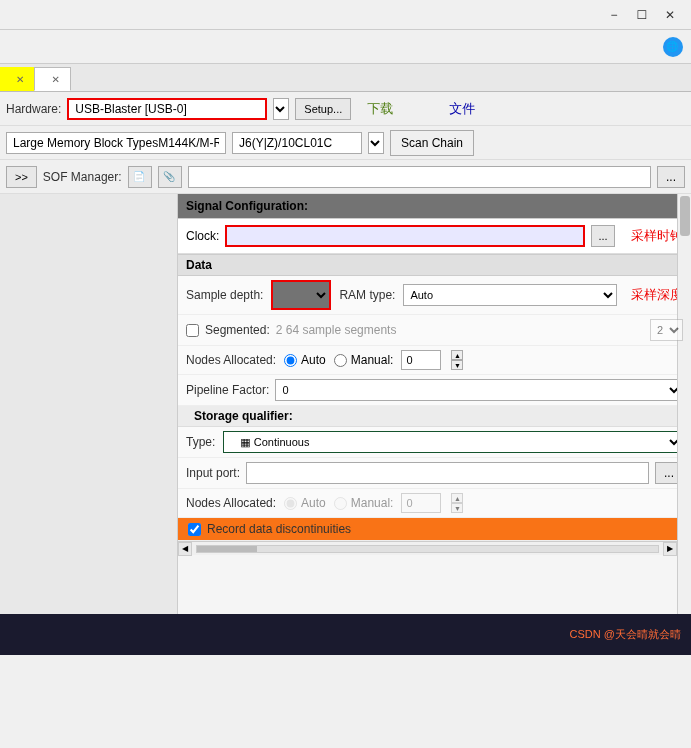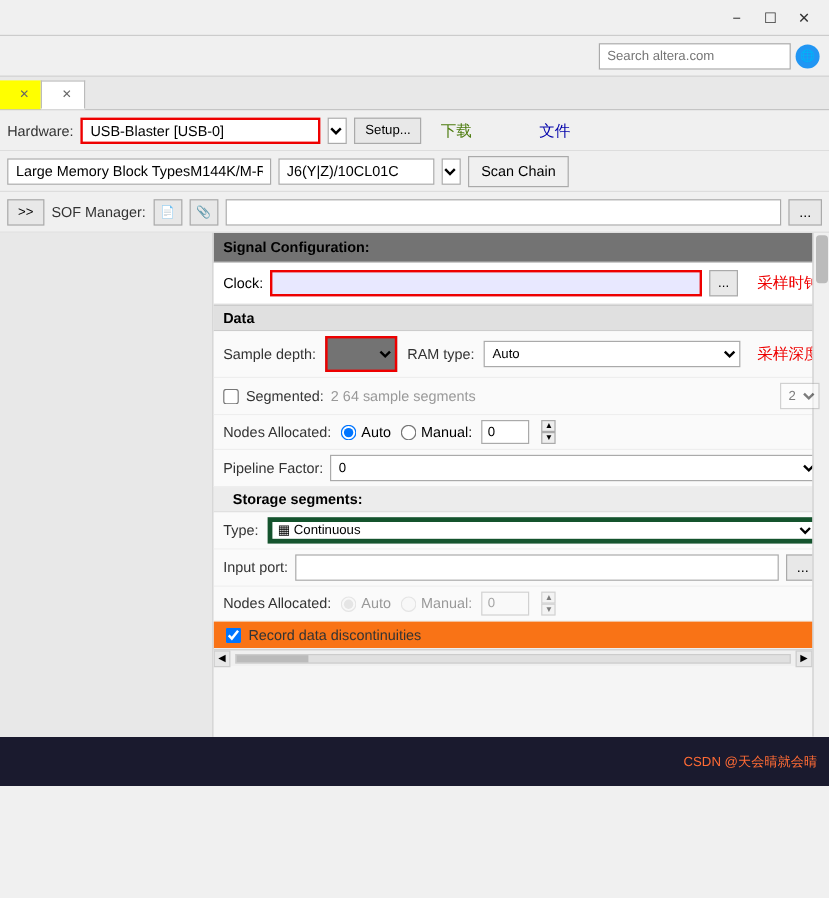--- a/index.html
+++ b/index.html
@@ -418,24 +418,24 @@
     .type-row {
       display: flex;
       align-items: center;
       padding: 4px 8px;
       gap: 8px;
       background: #fafafa;
       border-bottom: 1px solid #eee;
     }
     .type-select {
       height: 22px;
-      border: 4px solid #14532d;
-      background: white;
-      font-size: 11px;
-      padding: 0 0;
+      border: 1px solid #14532d;
+      background: white;
+      font-size: 11px;
+      padding: 0 12px;
       flex: 1;
     }
 
     .input-port-row {
       display: flex;
       align-items: center;
       padding: 4px 8px;
       gap: 6px;
       background: #fafafa;
       border-bottom: 1px solid #eee;
@@ -475,21 +475,20 @@
 <body>
 
 <div class="titlebar">
   <button class="titlebar-btn">−</button>
   <button class="titlebar-btn">☐</button>
   <button class="titlebar-btn close">✕</button>
 </div>
 
 <div class="search-area">
   <div class="search-wrapper">
-    <input class="search-box" type="text" placeholder="Search altera.com" style="">
     <div class="search-globe">🌐</div>
   </div>
 </div>
 
 <div class="tabbar">
   <div class="yellow-tab">
     <span class="tab-close">✕</span>
   </div>
   <div class="tab active">
     <span class="tab-close">✕</span>
@@ -596,21 +595,21 @@
 
     <div class="pipeline-row">
       <span class="form-label">Pipeline Factor:</span>
       <select class="pipeline-select" style="flex:1;">
         <option>0</option>
         <option>1</option>
         <option>2</option>
       </select>
     </div>
 
-    <div class="subsection-header">Storage segments:</div>
+    <div class="subsection-header">Storage qualifier:</div>
 
     <div class="type-row">
       <span class="form-label">Type:</span>
       <select class="type-select">
         <option>▦ Continuous</option>
         <option>▦ Trigger In</option>
         <option>▦ Start/Stop</option>
       </select>
     </div>
 

